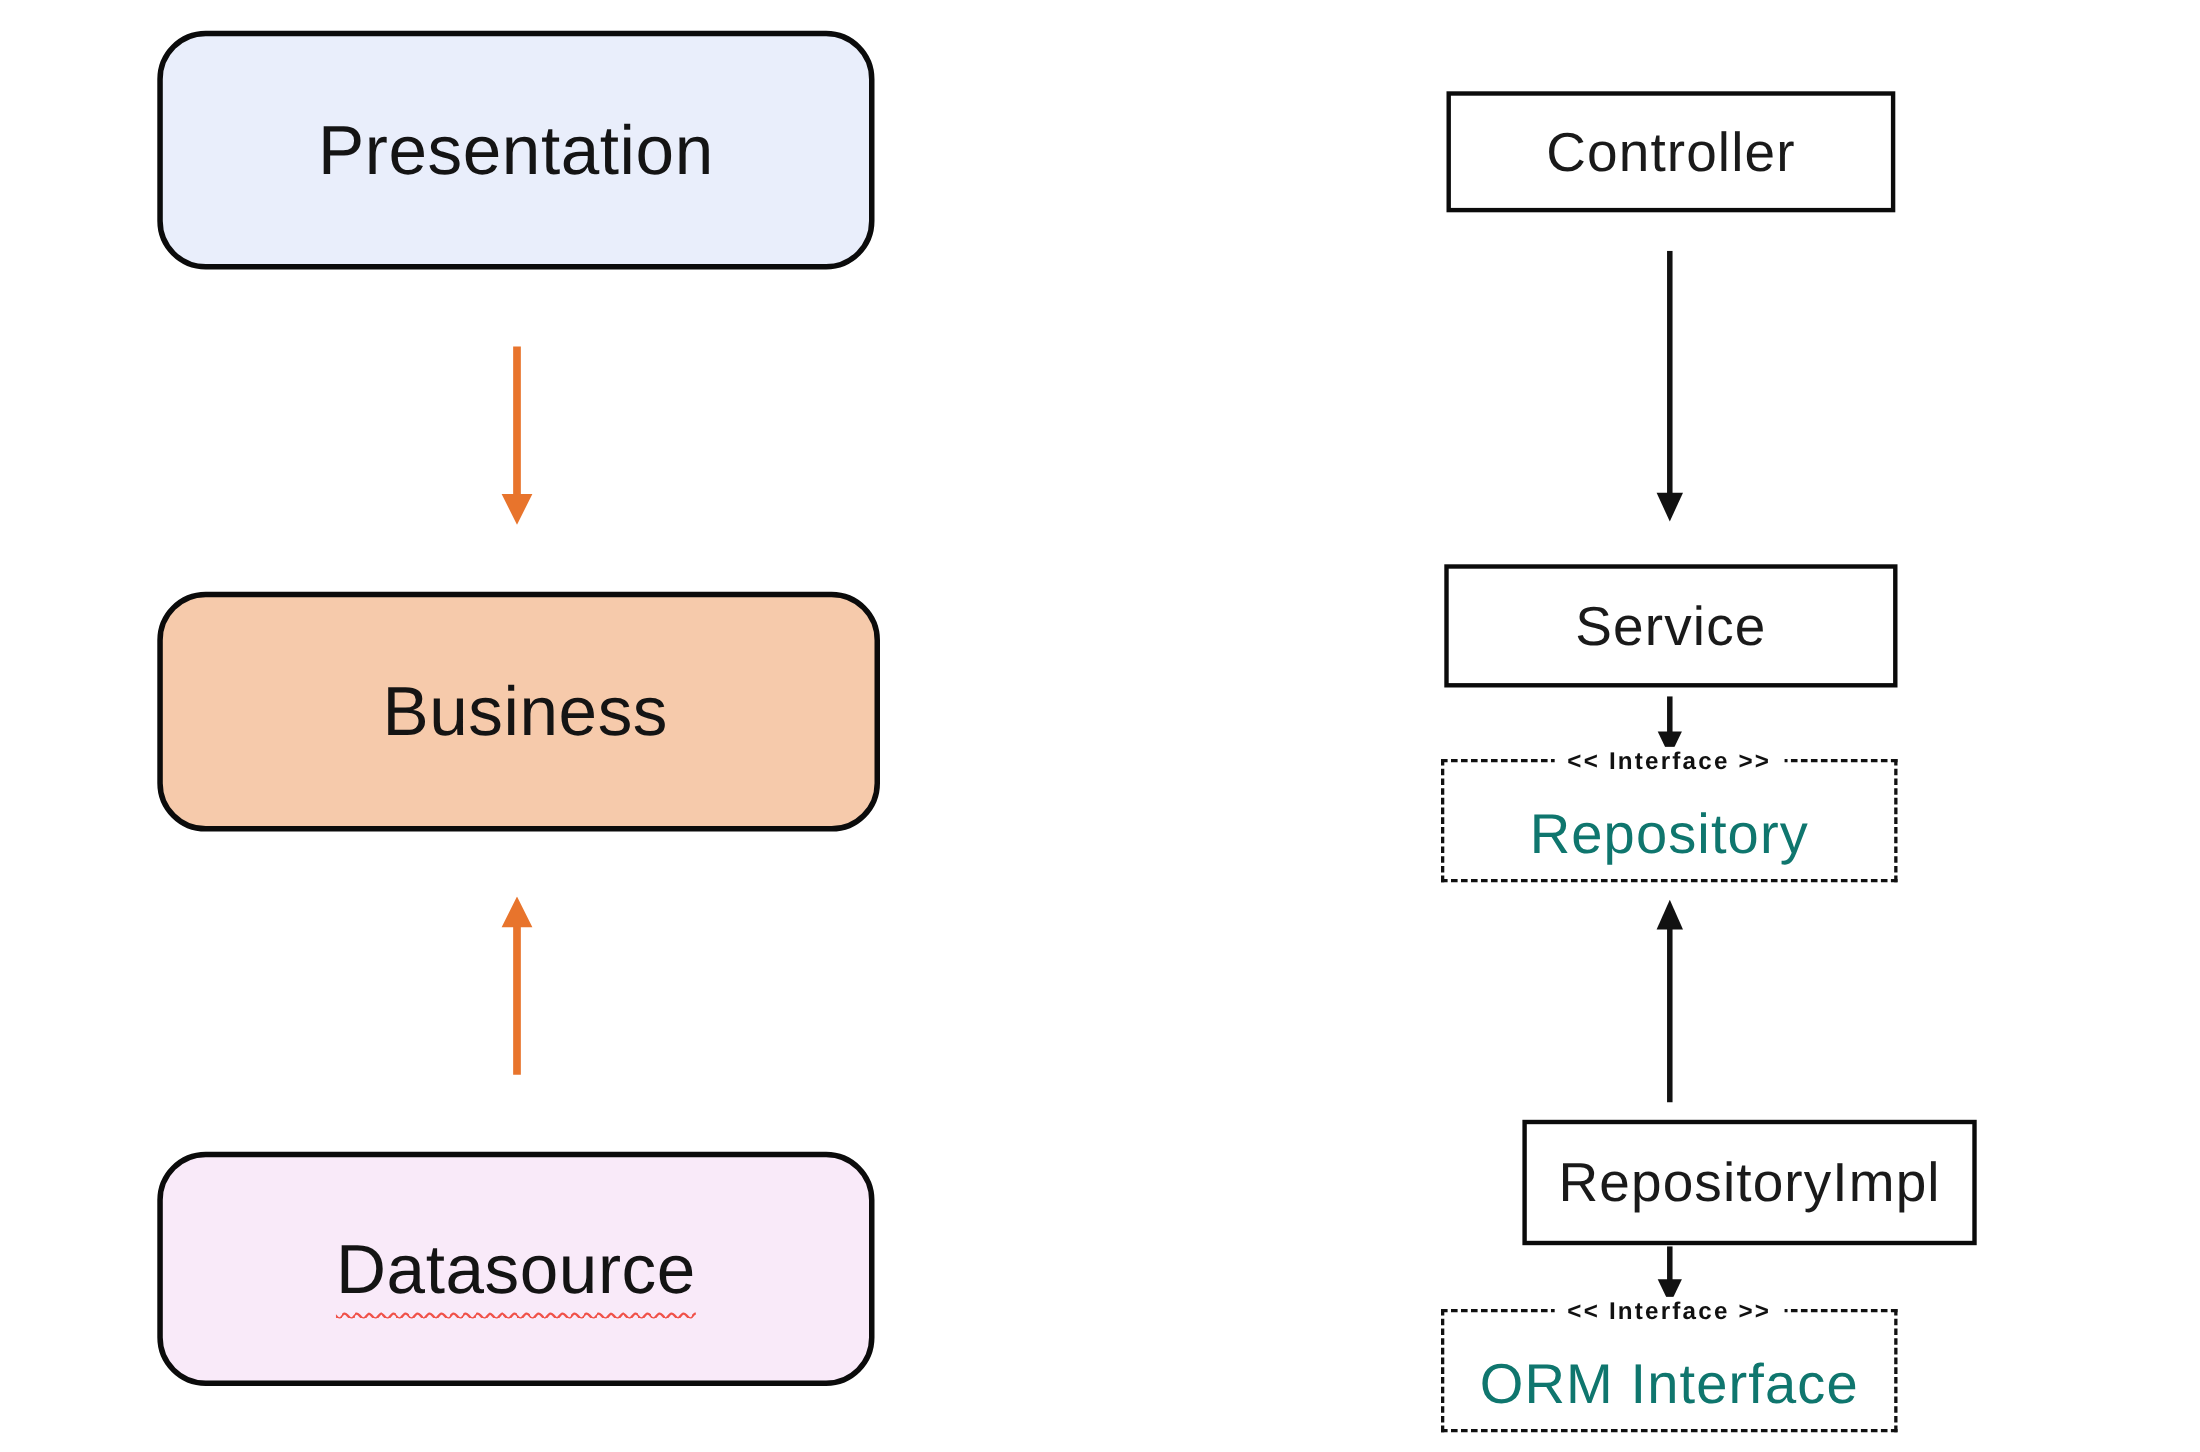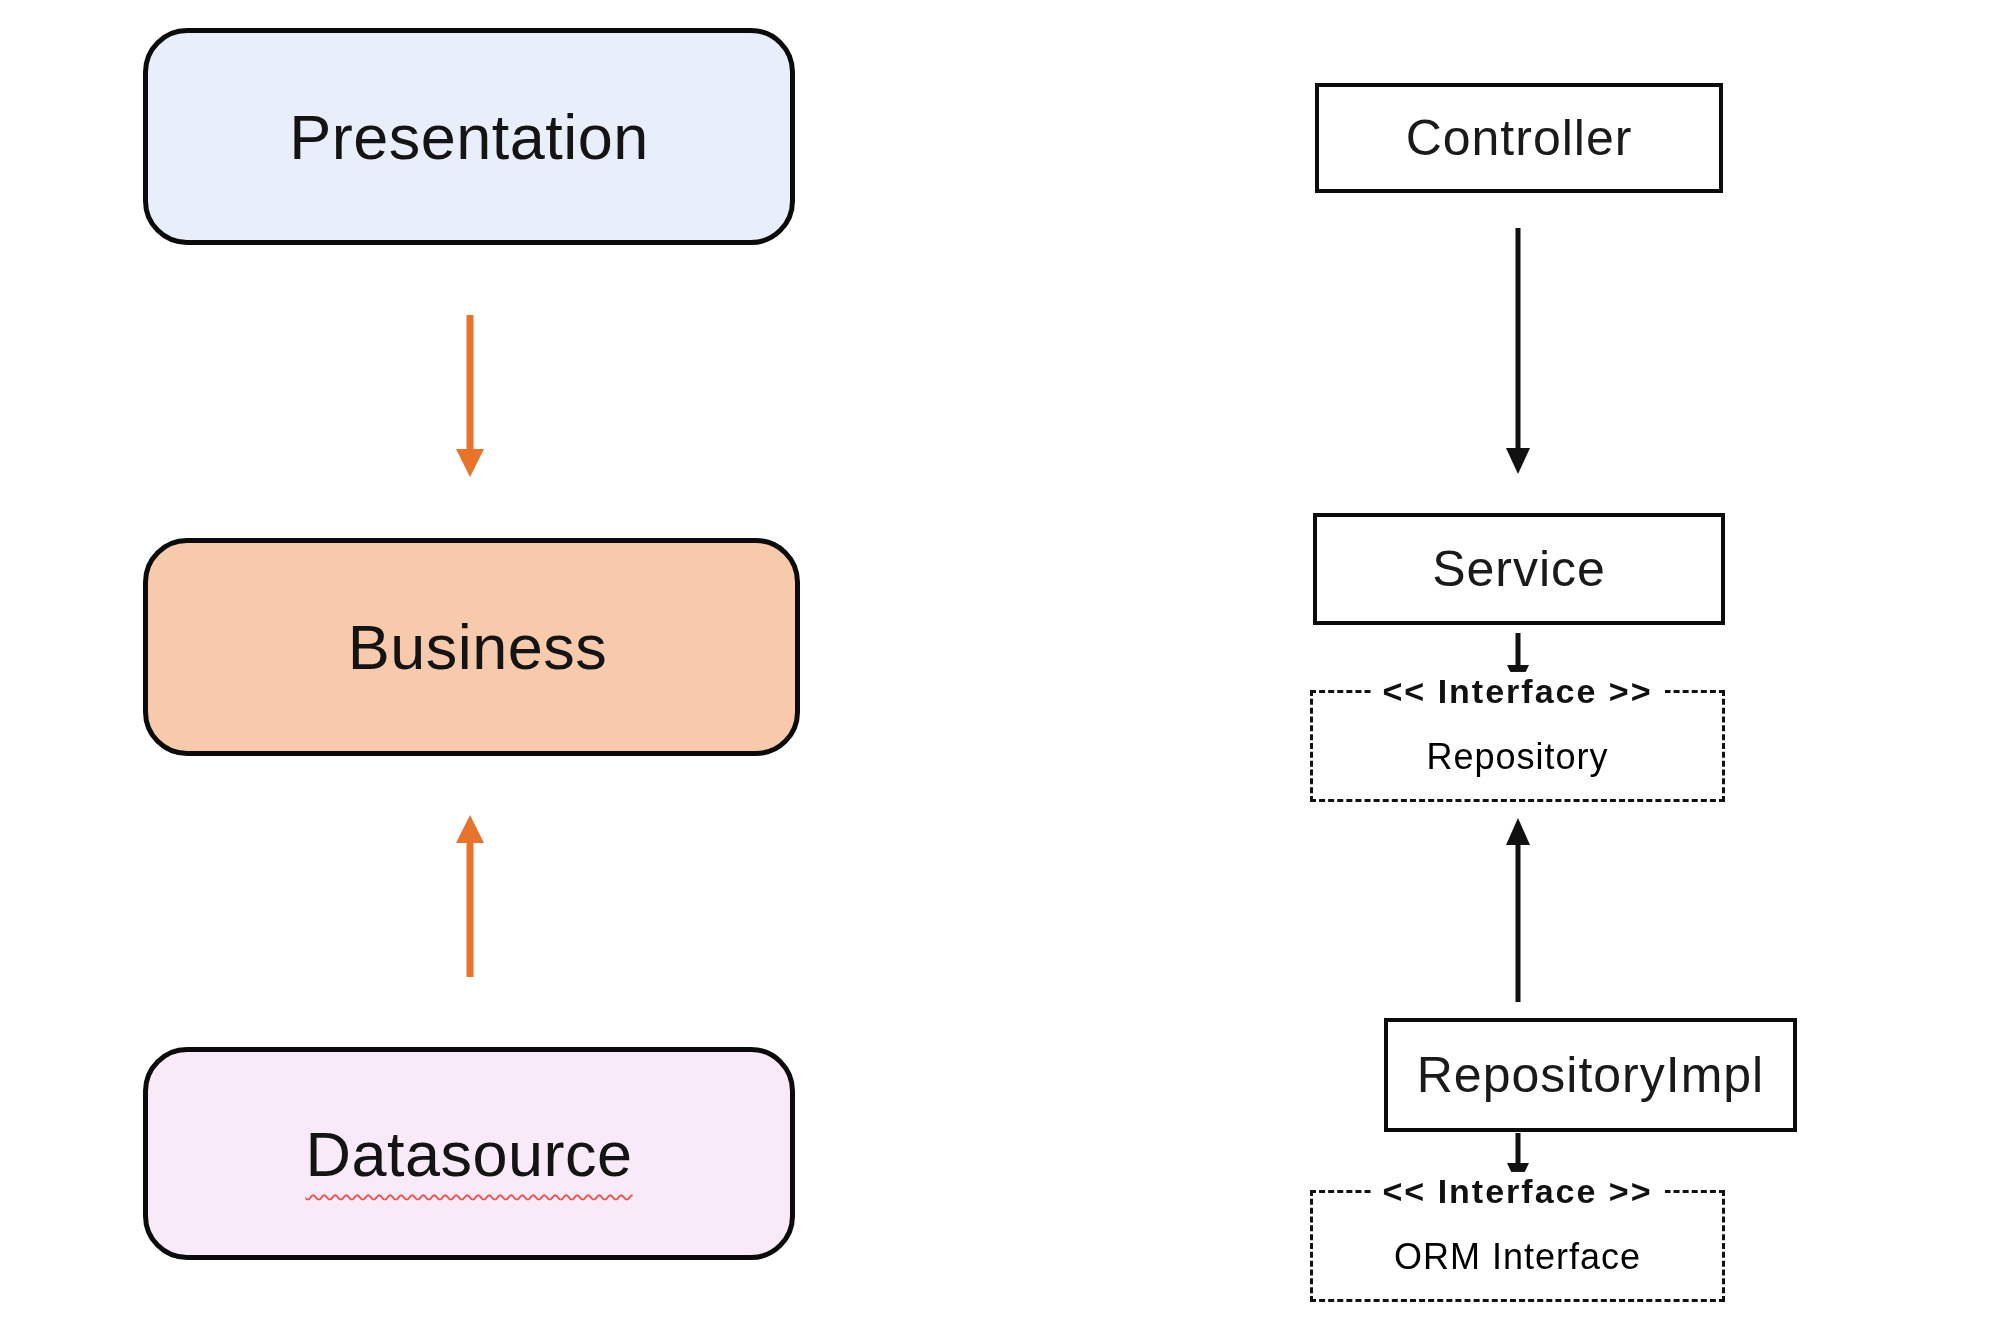--- a/index.html
+++ b/index.html
@@ -78,29 +78,29 @@
   }
   #box-repository { left: 1310px; top: 690px;  width: 415px; height: 112px; }
   #box-orm        { left: 1310px; top: 1190px; width: 415px; height: 112px; }
   .iface-stereotype {
     position: absolute;
     top: 0;
     left: 50%;
     transform: translate(-50%, -54%);
     background: #ffffff;
     padding: 0 12px;
-    font-size: 34px;
+    font-size: 22px;
     font-weight: 700;
     letter-spacing: 2px;
     color: #111111;
     white-space: nowrap;
   }
   .iface-name {
-    font-size: 36px;
-    color: #000000;
+    font-size: 51px;
+    color: #0f766e;
     letter-spacing: 1px;
     white-space: nowrap;
     padding-top: 22px;
   }
 
   
   .arrow-svg { position: absolute; display: block; }
   .stroke-orange { stroke: var(--arrow-orange, #E8742C); }
   .fill-orange   { fill:   var(--arrow-orange, #E8742C); }
   .stroke-black  { stroke: var(--arrow-black, #111111); }

